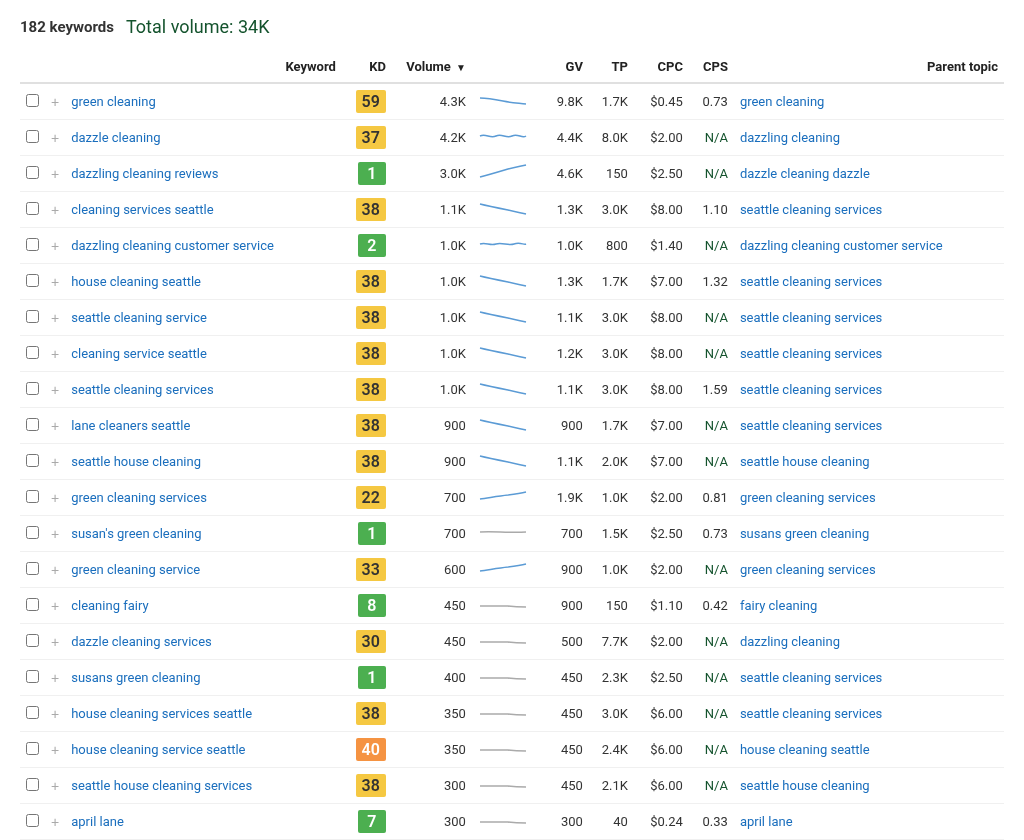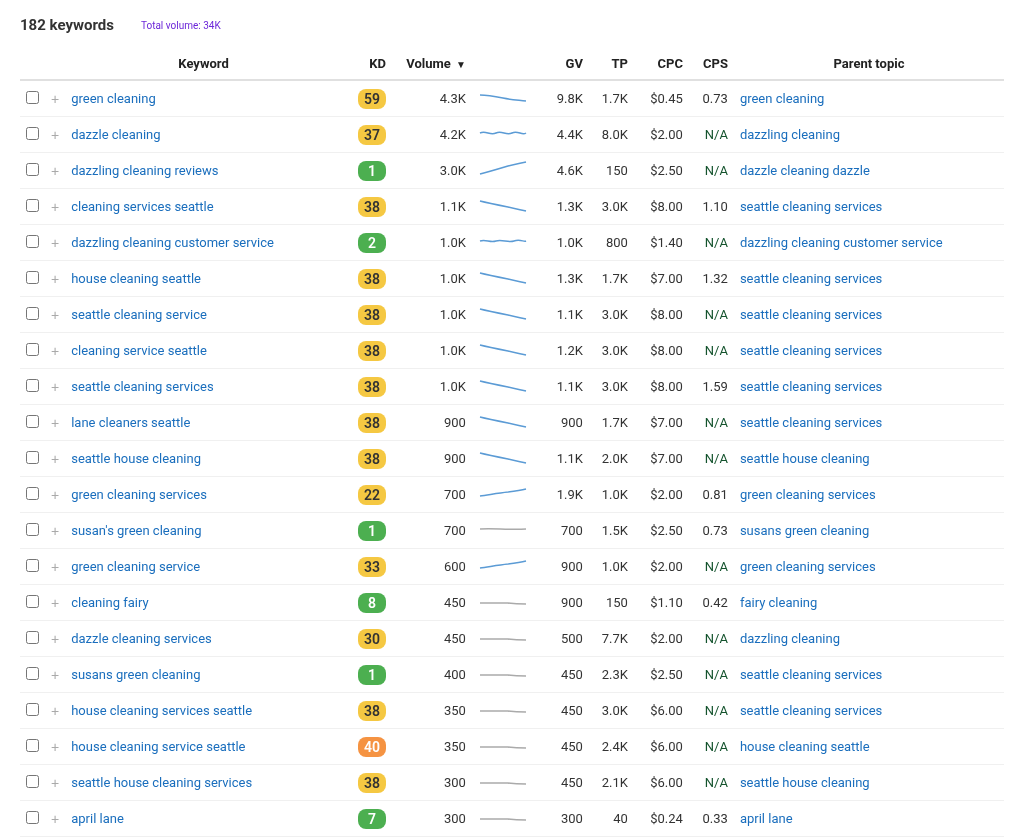--- a/index.html
+++ b/index.html
@@ -6,40 +6,40 @@
     body {
       font-family: -apple-system, BlinkMacSystemFont, 'Segoe UI', Roboto, sans-serif;
       font-size: 13px;
       color: #333;
       background: #fff;
       padding: 16px 20px;
     }
     .header {
       display: flex;
       align-items: center;
-      gap: 27px;
+      gap: 12px;
       margin-bottom: 14px;
     }
     .header-keywords {
       font-weight: 700;
       font-size: 15px;
     }
     .header-volume {
-      font-size: 10px;
-      color: #6d28d9;
+      font-size: 18px;
+      color: #14532d;
     }
     table {
       width: 100%;
       border-collapse: collapse;
     }
     thead tr {
       border-bottom: 2px solid #e0e0e0;
     }
     thead th {
-      text-align: center;
+      text-align: right;
       padding: 8px 6px;
       font-weight: 700;
       font-size: 13px;
       color: #222;
       white-space: nowrap;
     }
     thead th.num {
       text-align: right;
     }
     tbody tr {
@@ -61,22 +61,22 @@
     .trend-col { width: 60px; }
     .gv-col { width: 55px; text-align: right; }
     .tp-col { width: 45px; text-align: right; }
     .cpc-col { width: 55px; text-align: right; }
     .cps-col { width: 45px; text-align: right; }
     .parent-col { min-width: 180px; }
 
     .kd-badge {
       display: inline-block;
       padding: 2px 6px;
-      border-radius: 8px;
-      font-size: 14px;
+      border-radius: 2px;
+      font-size: 16px;
       font-weight: 600;
       min-width: 28px;
       text-align: center;
     }
     .kd-yellow { background: #f5c842; color: #333; }
     .kd-green { background: #4caf50; color: #fff; }
     .kd-orange { background: #f59342; color: #fff; }
 
     .keyword-link {
       color: #1a6ebd;

